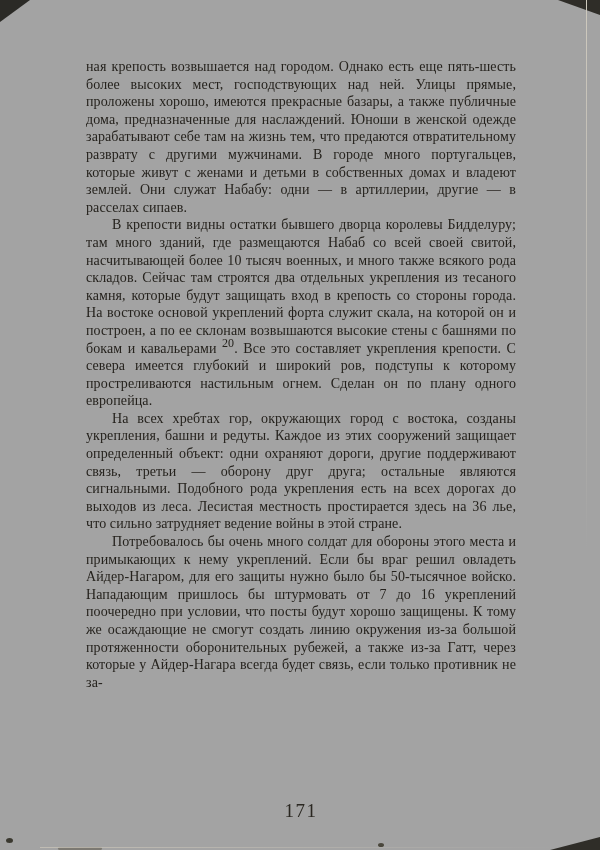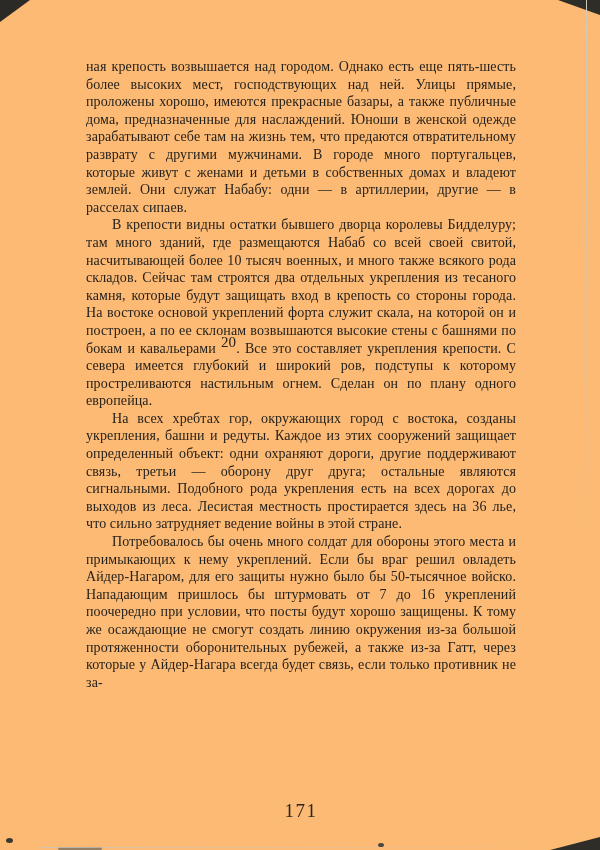--- a/index.html
+++ b/index.html
@@ -4,21 +4,21 @@
 <style>
   html, body {
     margin: 0;
     padding: 0;
     background: #ffffff;
   }
   .scan {
     position: relative;
     width: 600px;
     height: 850px;
-    background: #fdba74;
+    background: #a3a3a3;
     overflow: hidden;
   }
   .text-block {
     position: absolute;
     left: 86px;
     top: 58px;
     width: 430px;
     color: #25221d;
     font-family: "Liberation Serif", serif;
     font-size: 14px;
@@ -27,21 +27,21 @@
     letter-spacing: 0.1px;
   }
   .para {
     margin: 0;
     text-indent: 26px;
   }
   .para.continuation {
     text-indent: 0;
   }
   sup.fnref {
-    font-size: 15px;
+    font-size: 12px;
     line-height: 0;
   }
   .page-number {
     position: absolute;
     left: 86px;
     top: 800px;
     width: 430px;
     text-align: center;
     font-family: "Liberation Serif", serif;
     font-size: 19px;

